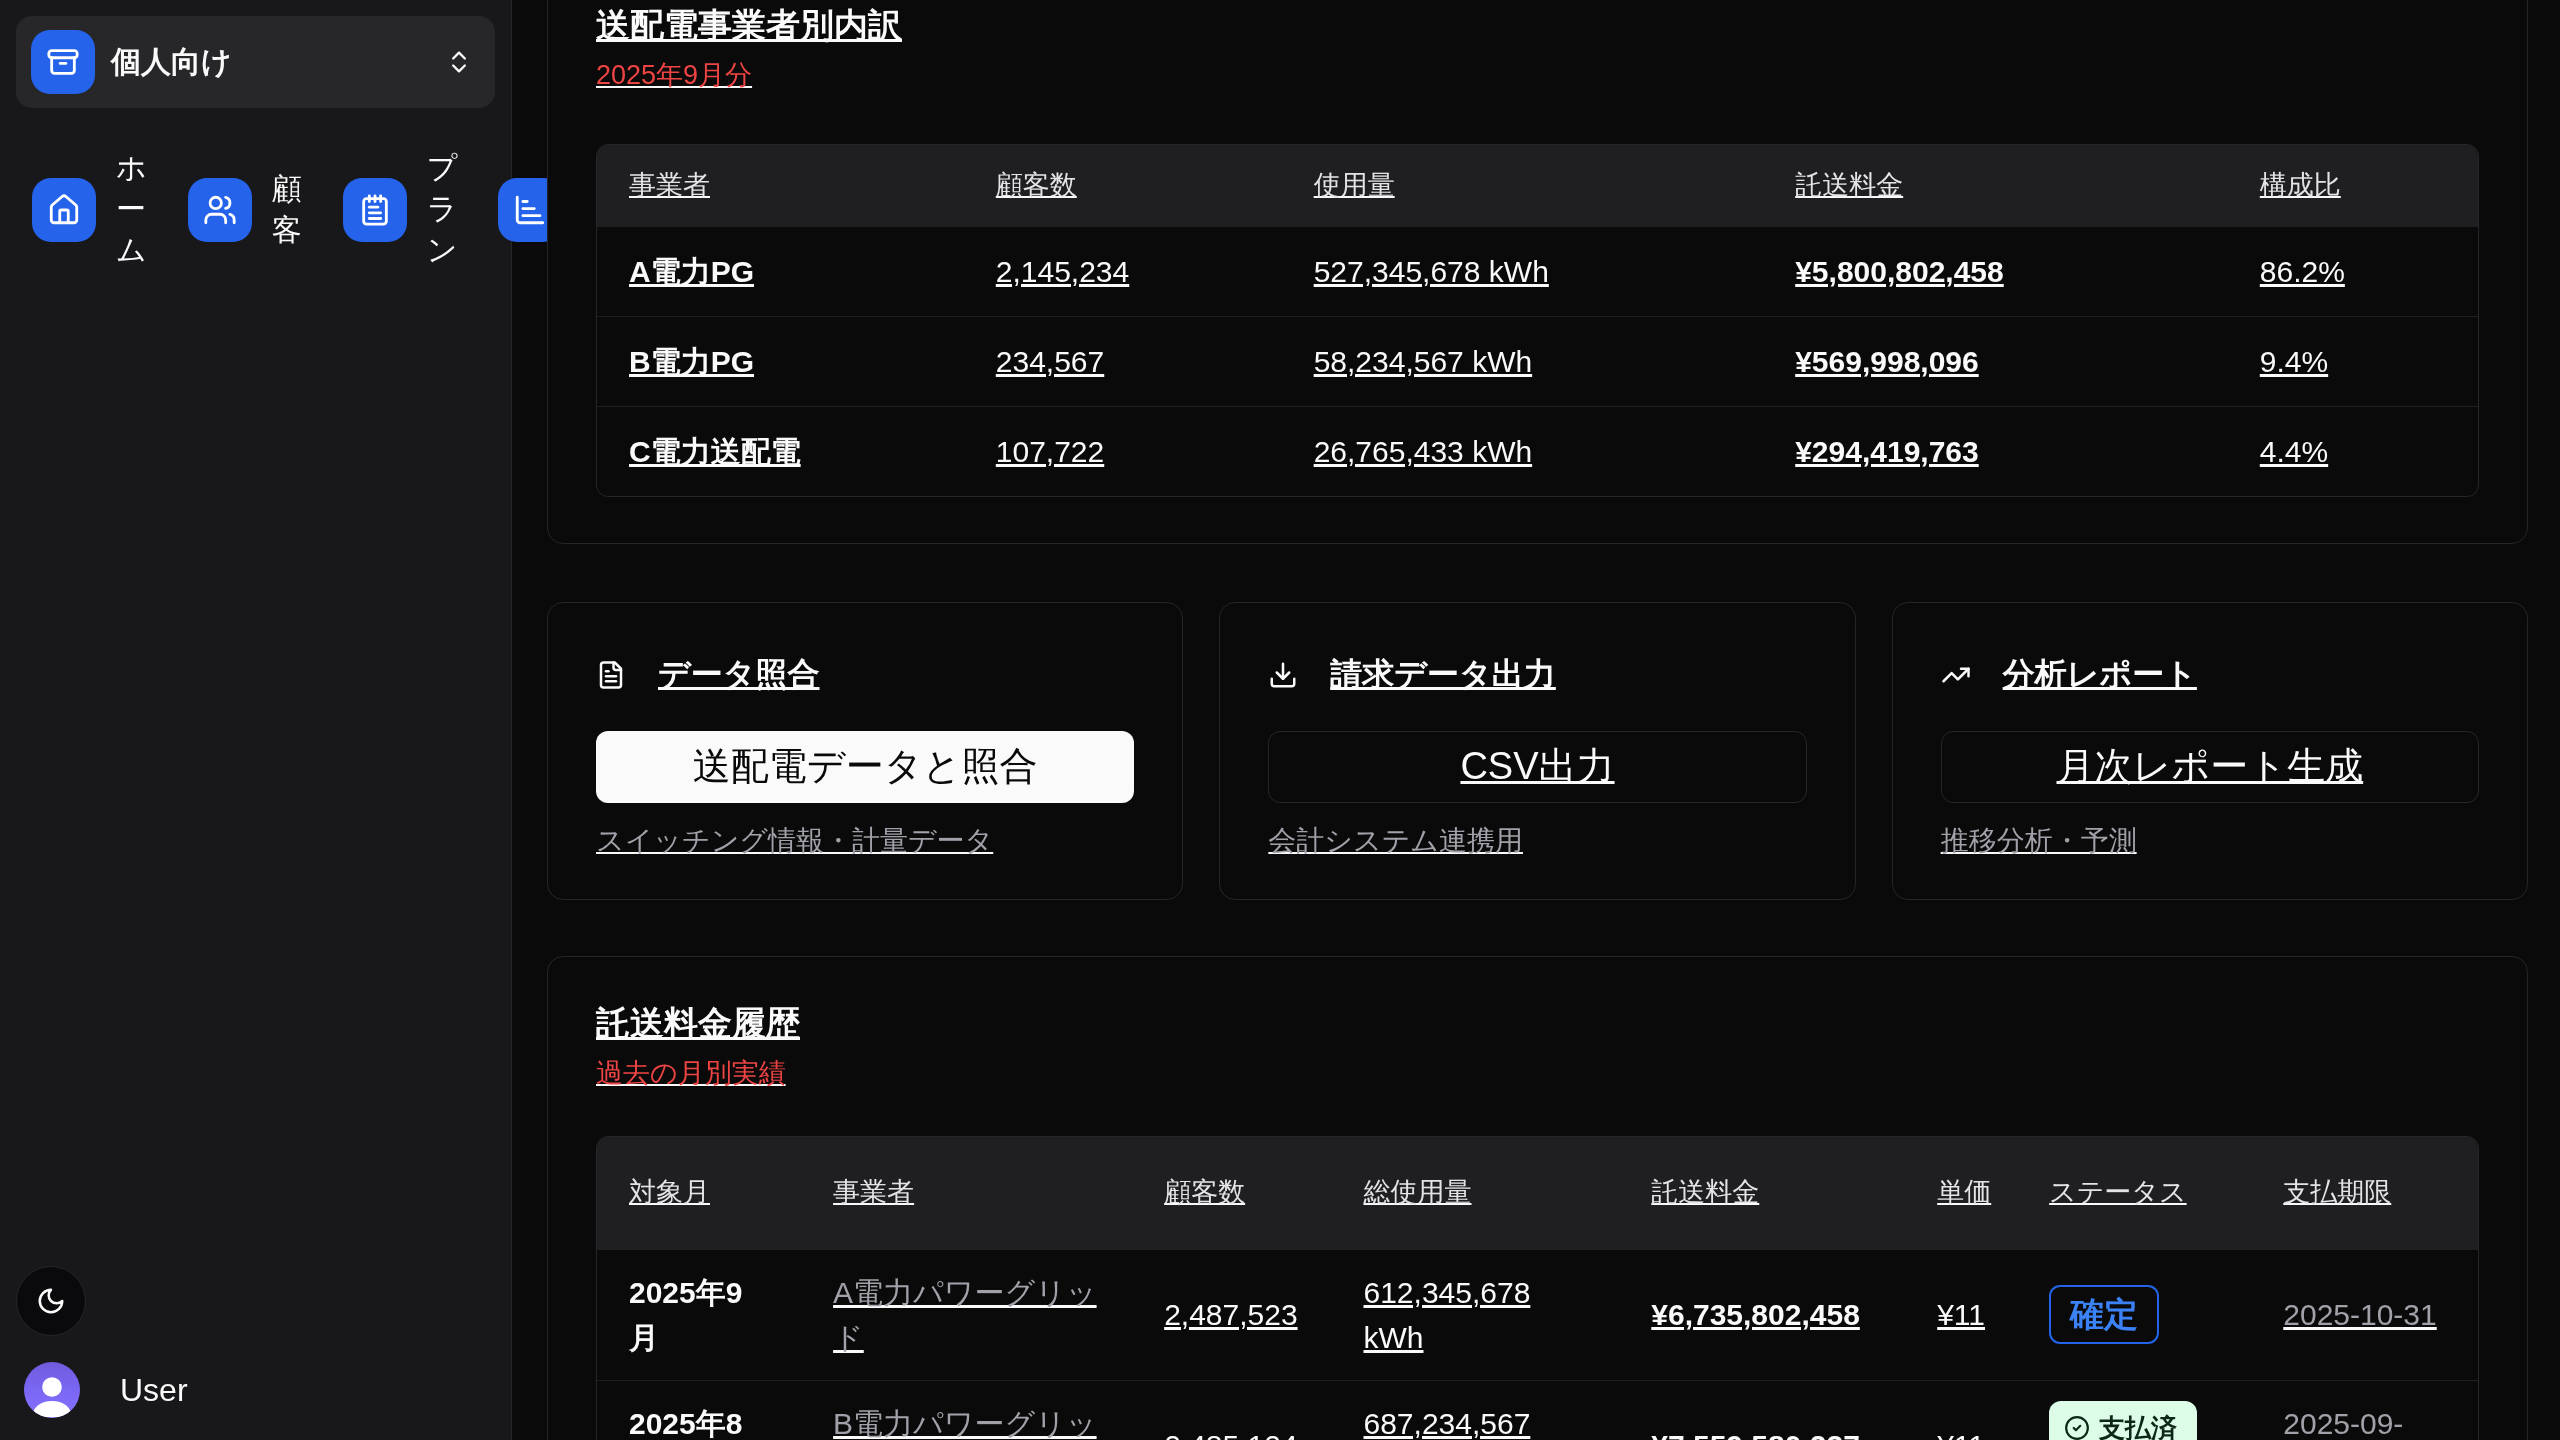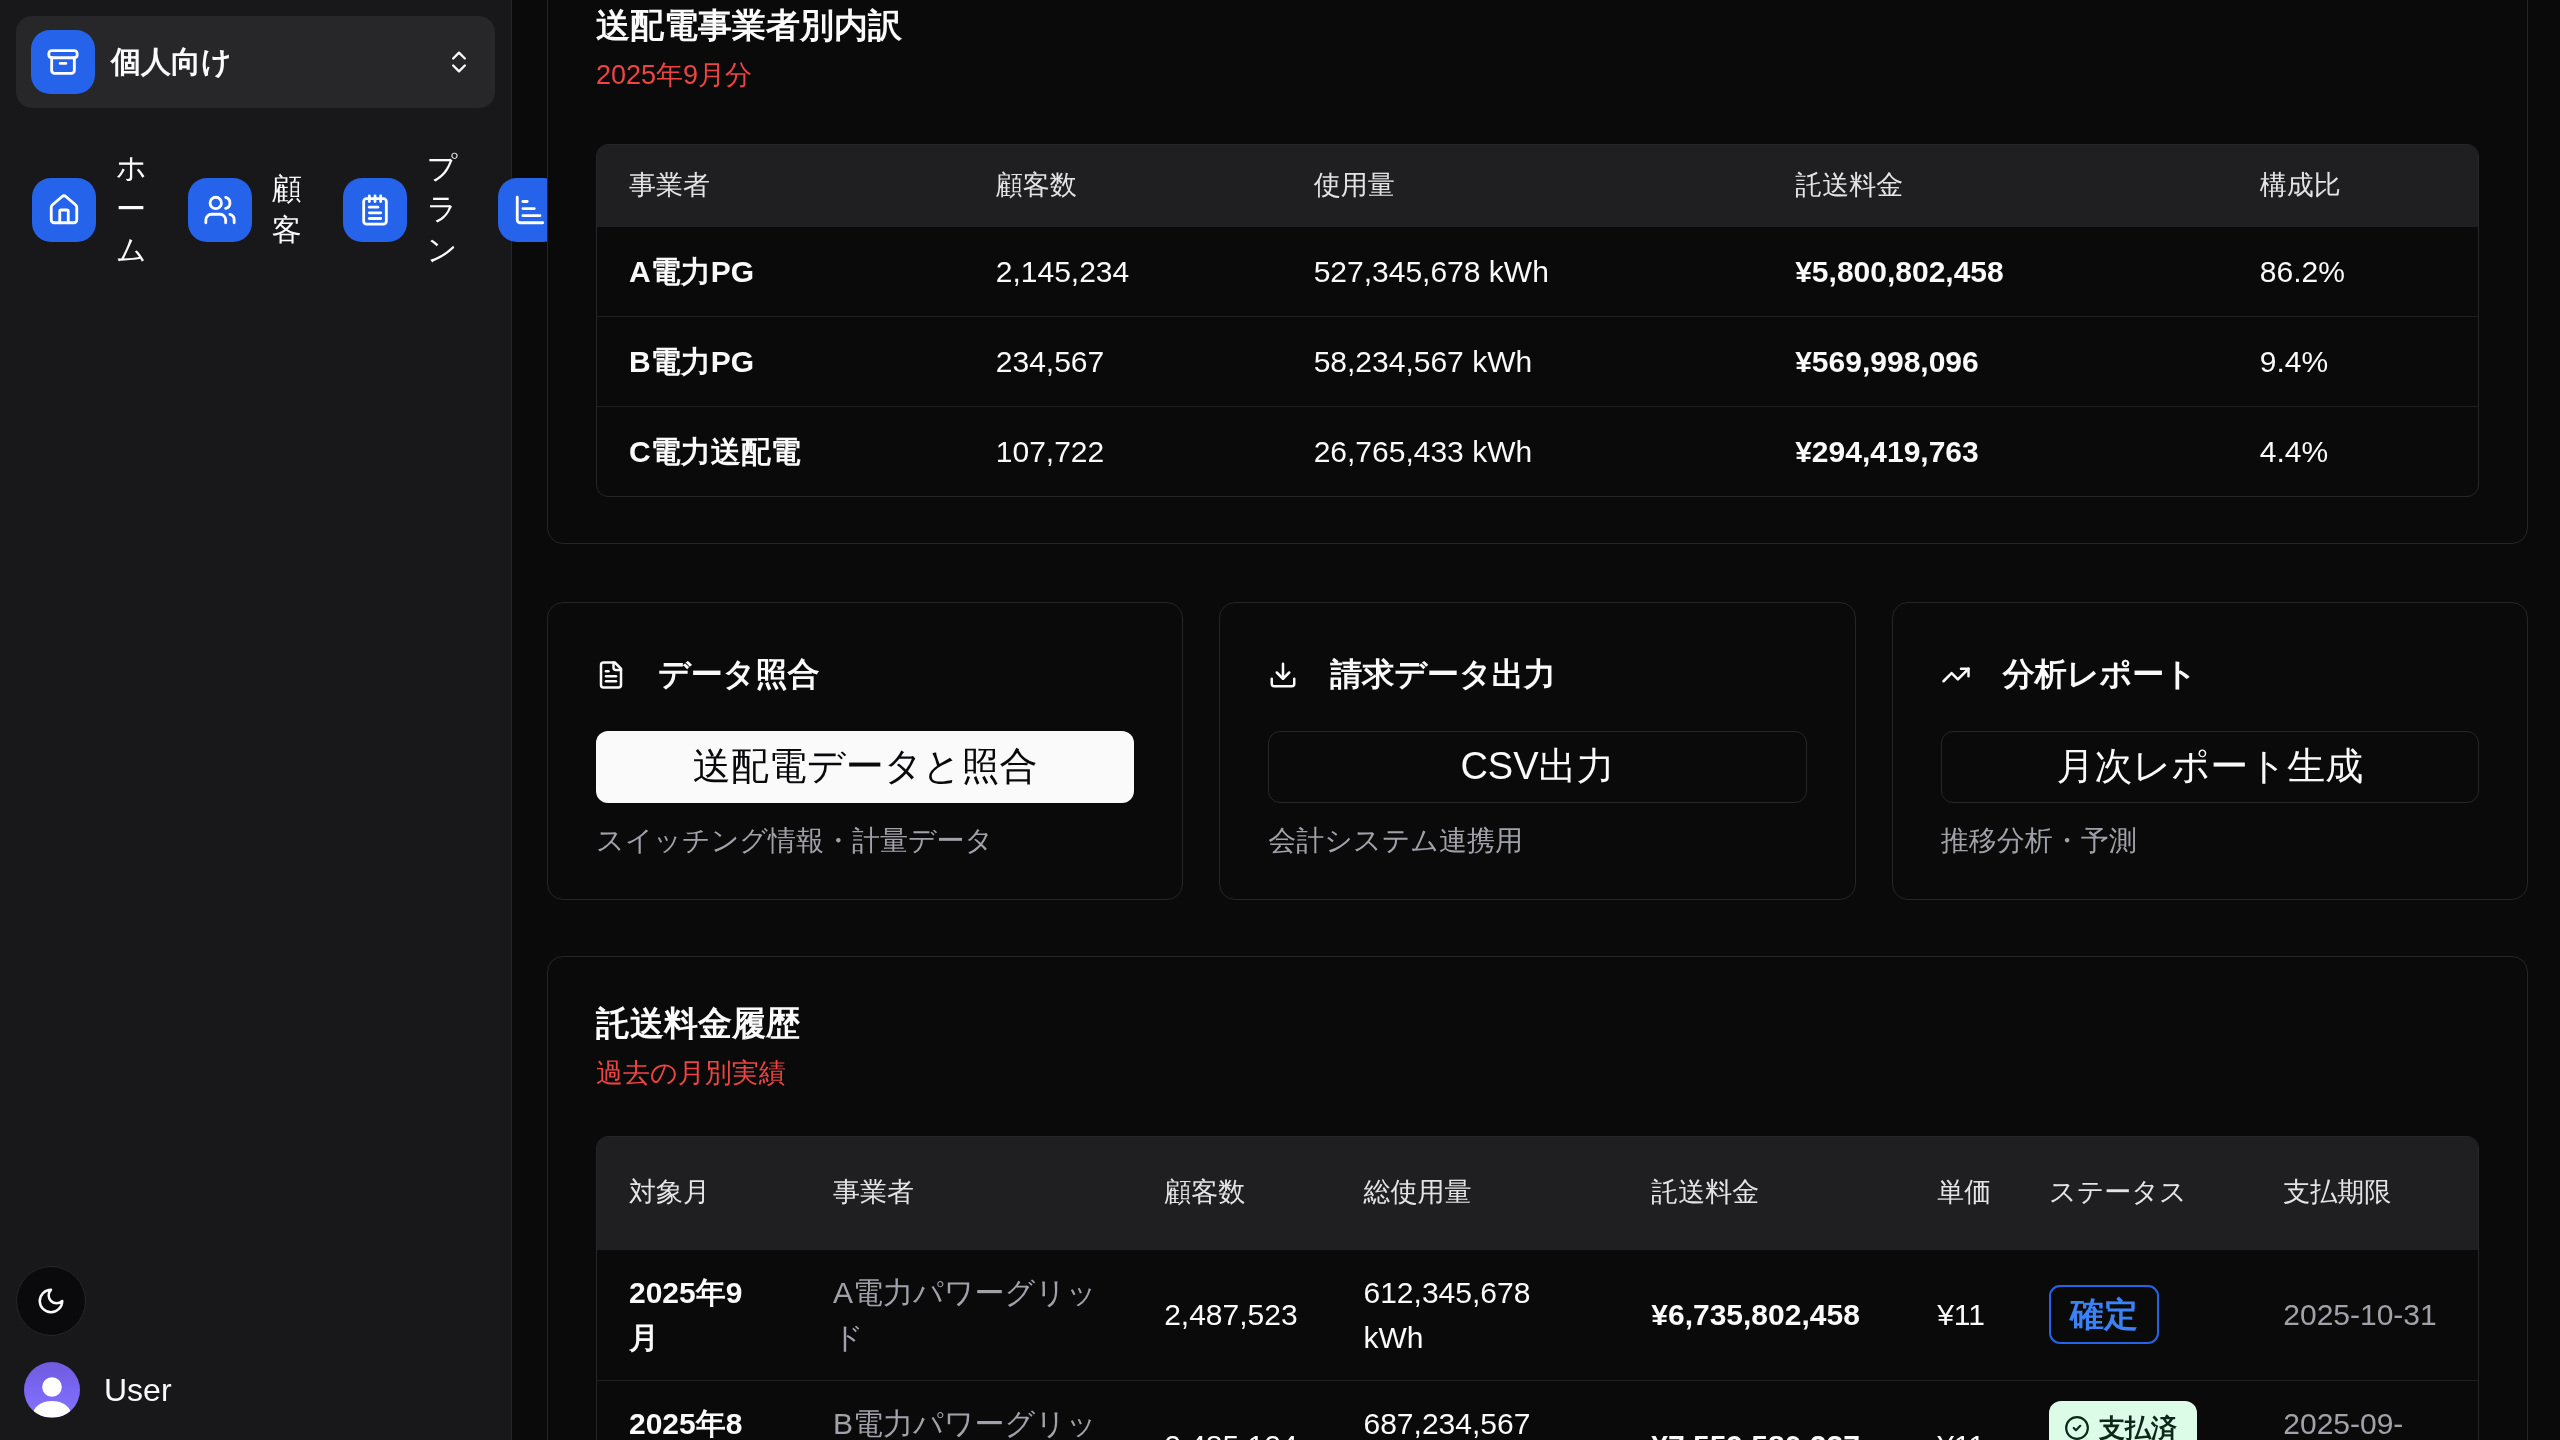--- a/index.html
+++ b/index.html
@@ -32,31 +32,31 @@
   .nav { margin-top:40px; display:flex; flex-direction:row; gap:41px; padding-left:16px; }
   .nav-item { display:flex; align-items:center; gap:20px; cursor:pointer; }
   .nav-label { font-weight:500; }
   .sidebar-bottom { margin-top:auto; padding:0 0 6px 0; }
   .theme-toggle {
     width:70px; height:70px; border-radius:50%;
     background:#0a0a0c; border:1px solid #26262a;
     display:flex; align-items:center; justify-content:center; cursor:pointer; color:#fafafa;
   }
   .theme-toggle svg { width:30px; height:30px; }
-  .user-row { display:flex; align-items:center; gap:24px; margin-top:26px; padding-left:8px; cursor:pointer; }
+  .user-row { display:flex; align-items:center; gap:40px; margin-top:26px; padding-left:8px; cursor:pointer; }
   .avatar {
     width:56px; height:56px; border-radius:50%; overflow:hidden; flex:none;
     background:linear-gradient(180deg,#6f5bdc 0%,#7b68f5 55%,#8574ff 100%);
     position:relative;
   }
   .avatar svg { position:absolute; left:0; top:4px; width:56px; height:56px; }
   .user-name { font-size:32px; font-weight:500; }
 
   
-  .main { flex:1; padding:0 32px 16px 35px; }
+  .main { flex:1; padding:0 32px 16px 35px;text-decoration:underline; }
   .card {
     background:#0a0a0a; border:1px solid #26262a; border-radius:16px;
     padding:30px 48px 46px;
   }
   .card-breakdown { margin-top:-26px; }
   .section-title { font-size:34px; font-weight:700; line-height:40px; }
   .section-sub { margin-top:14px; font-size:27px; color:#ef4444; line-height:33px; }
 
   .tbl { margin-top:52px; border:1px solid #26262a; border-radius:12px; overflow:hidden; }
   .thead { display:grid; background:#1f1f22; color:#e4e4e7; font-size:27px; font-weight:500; align-items:center; }

